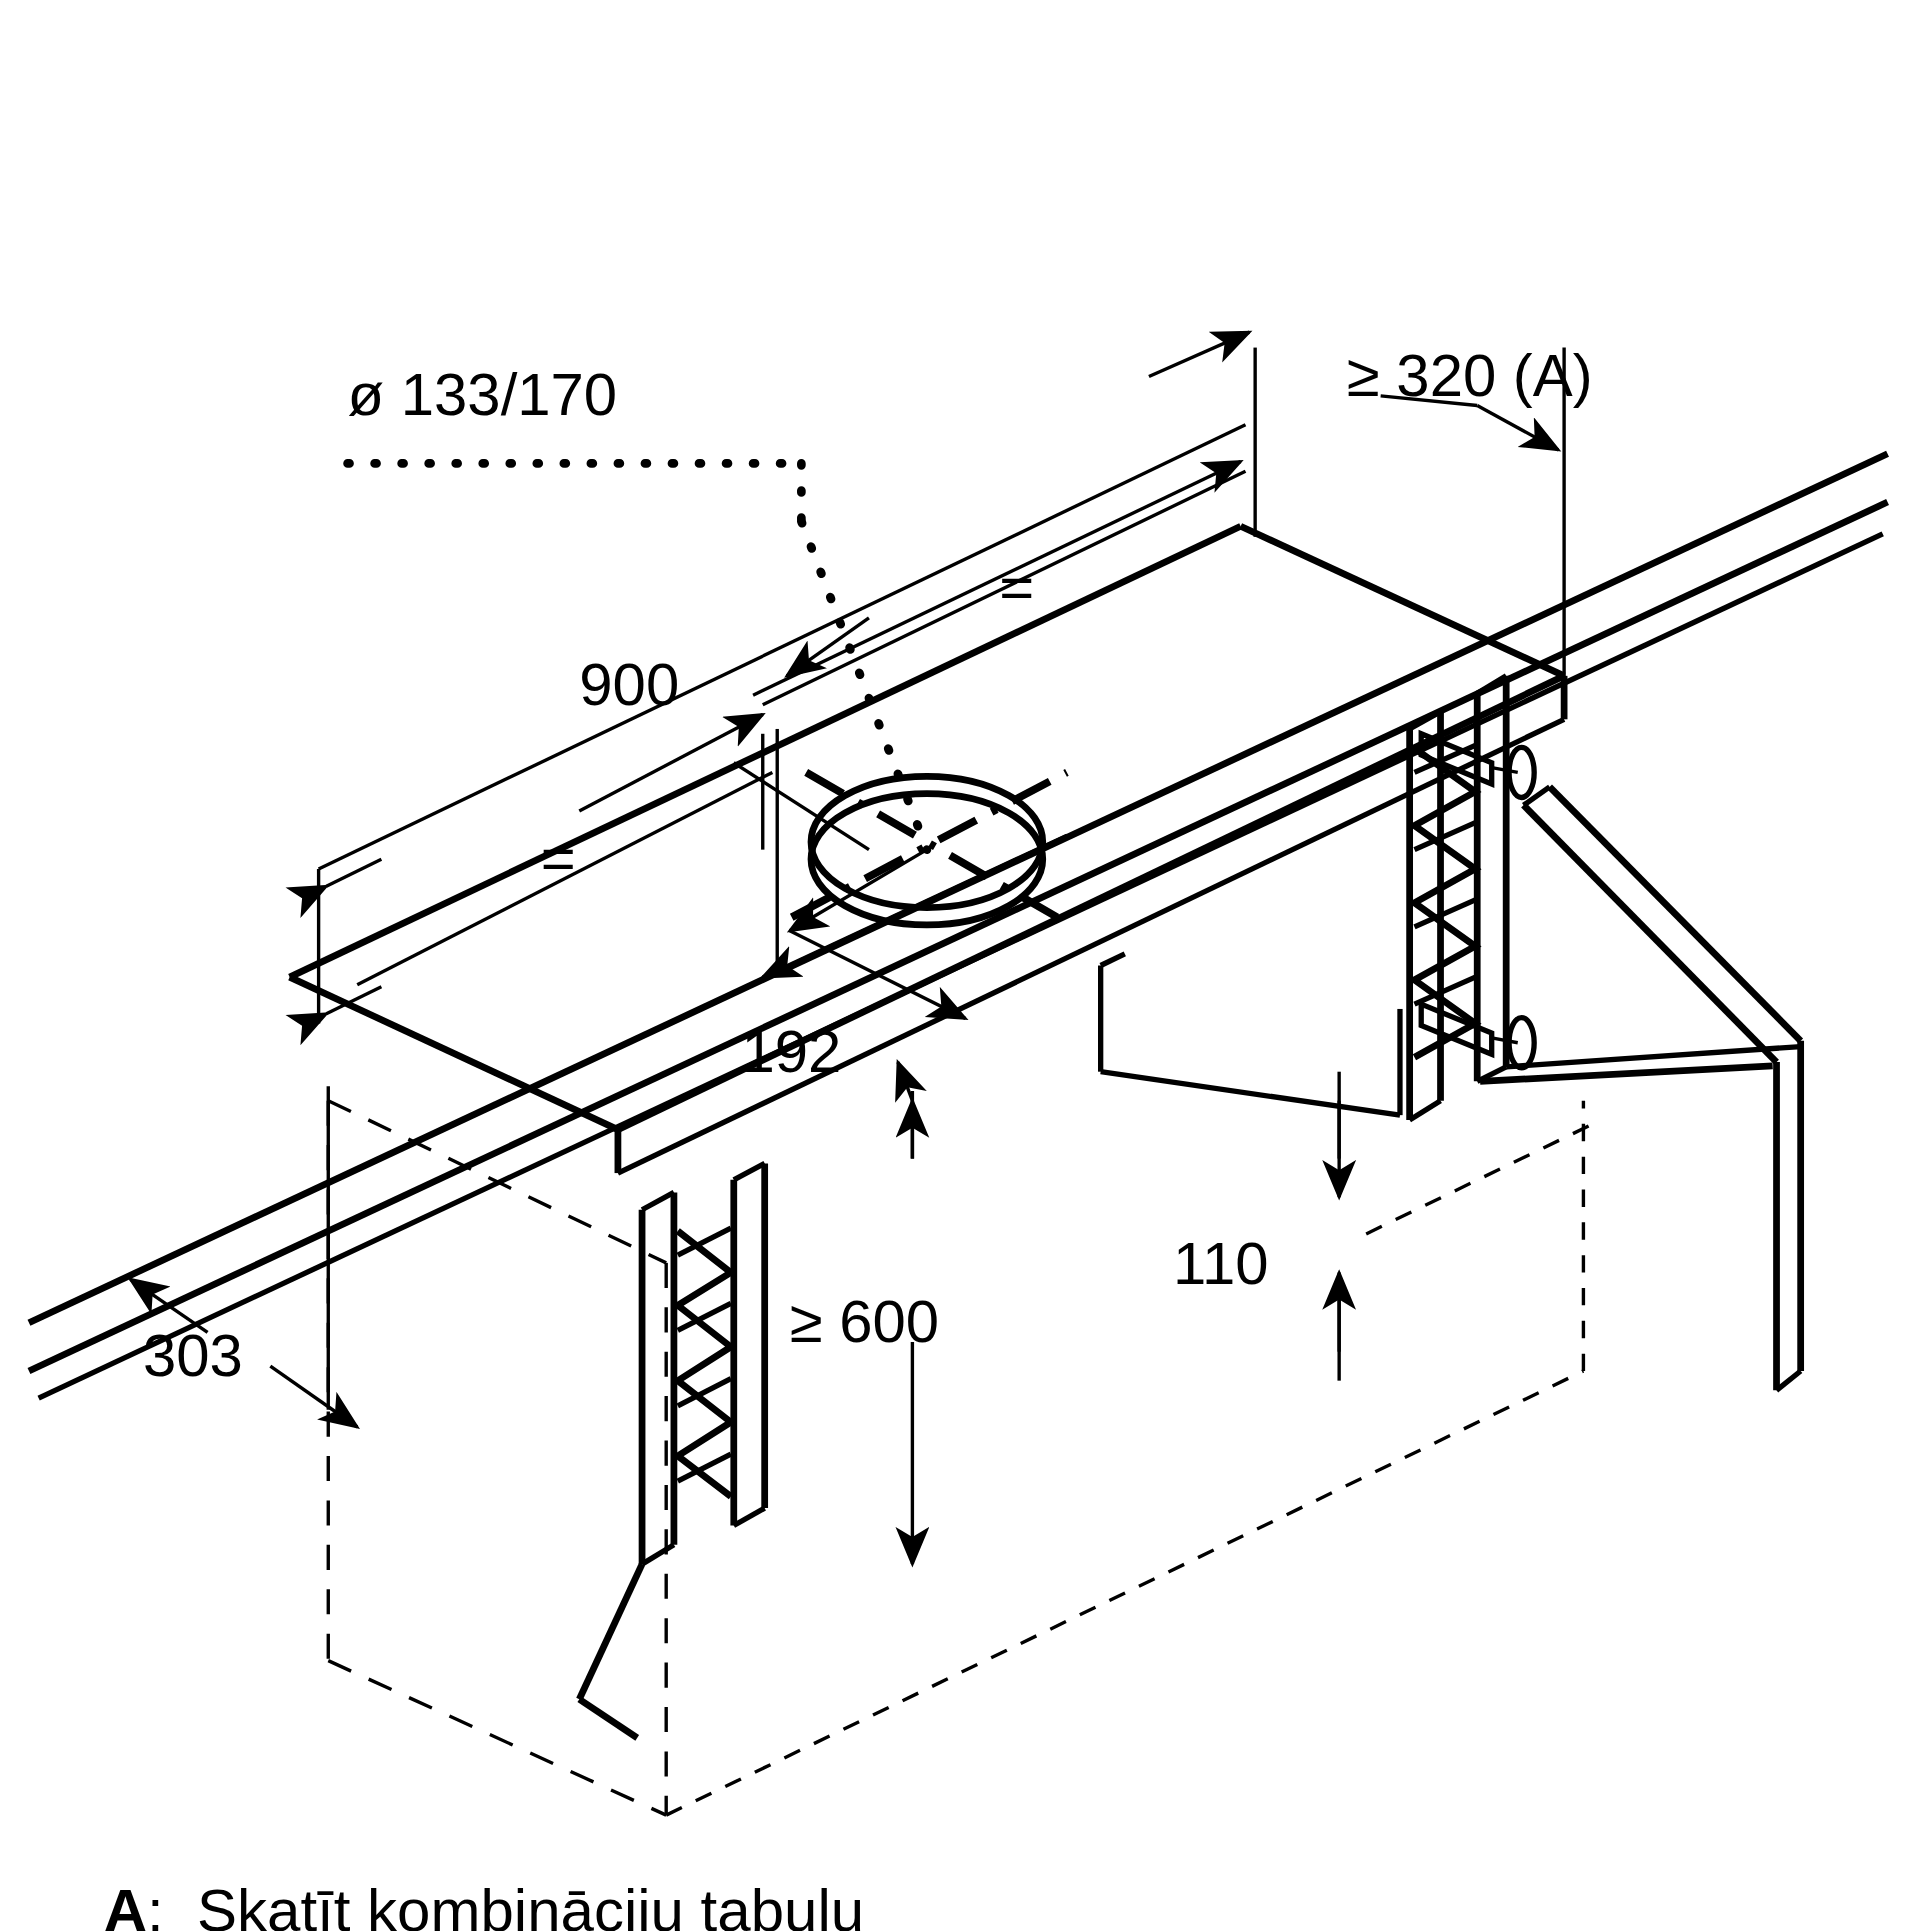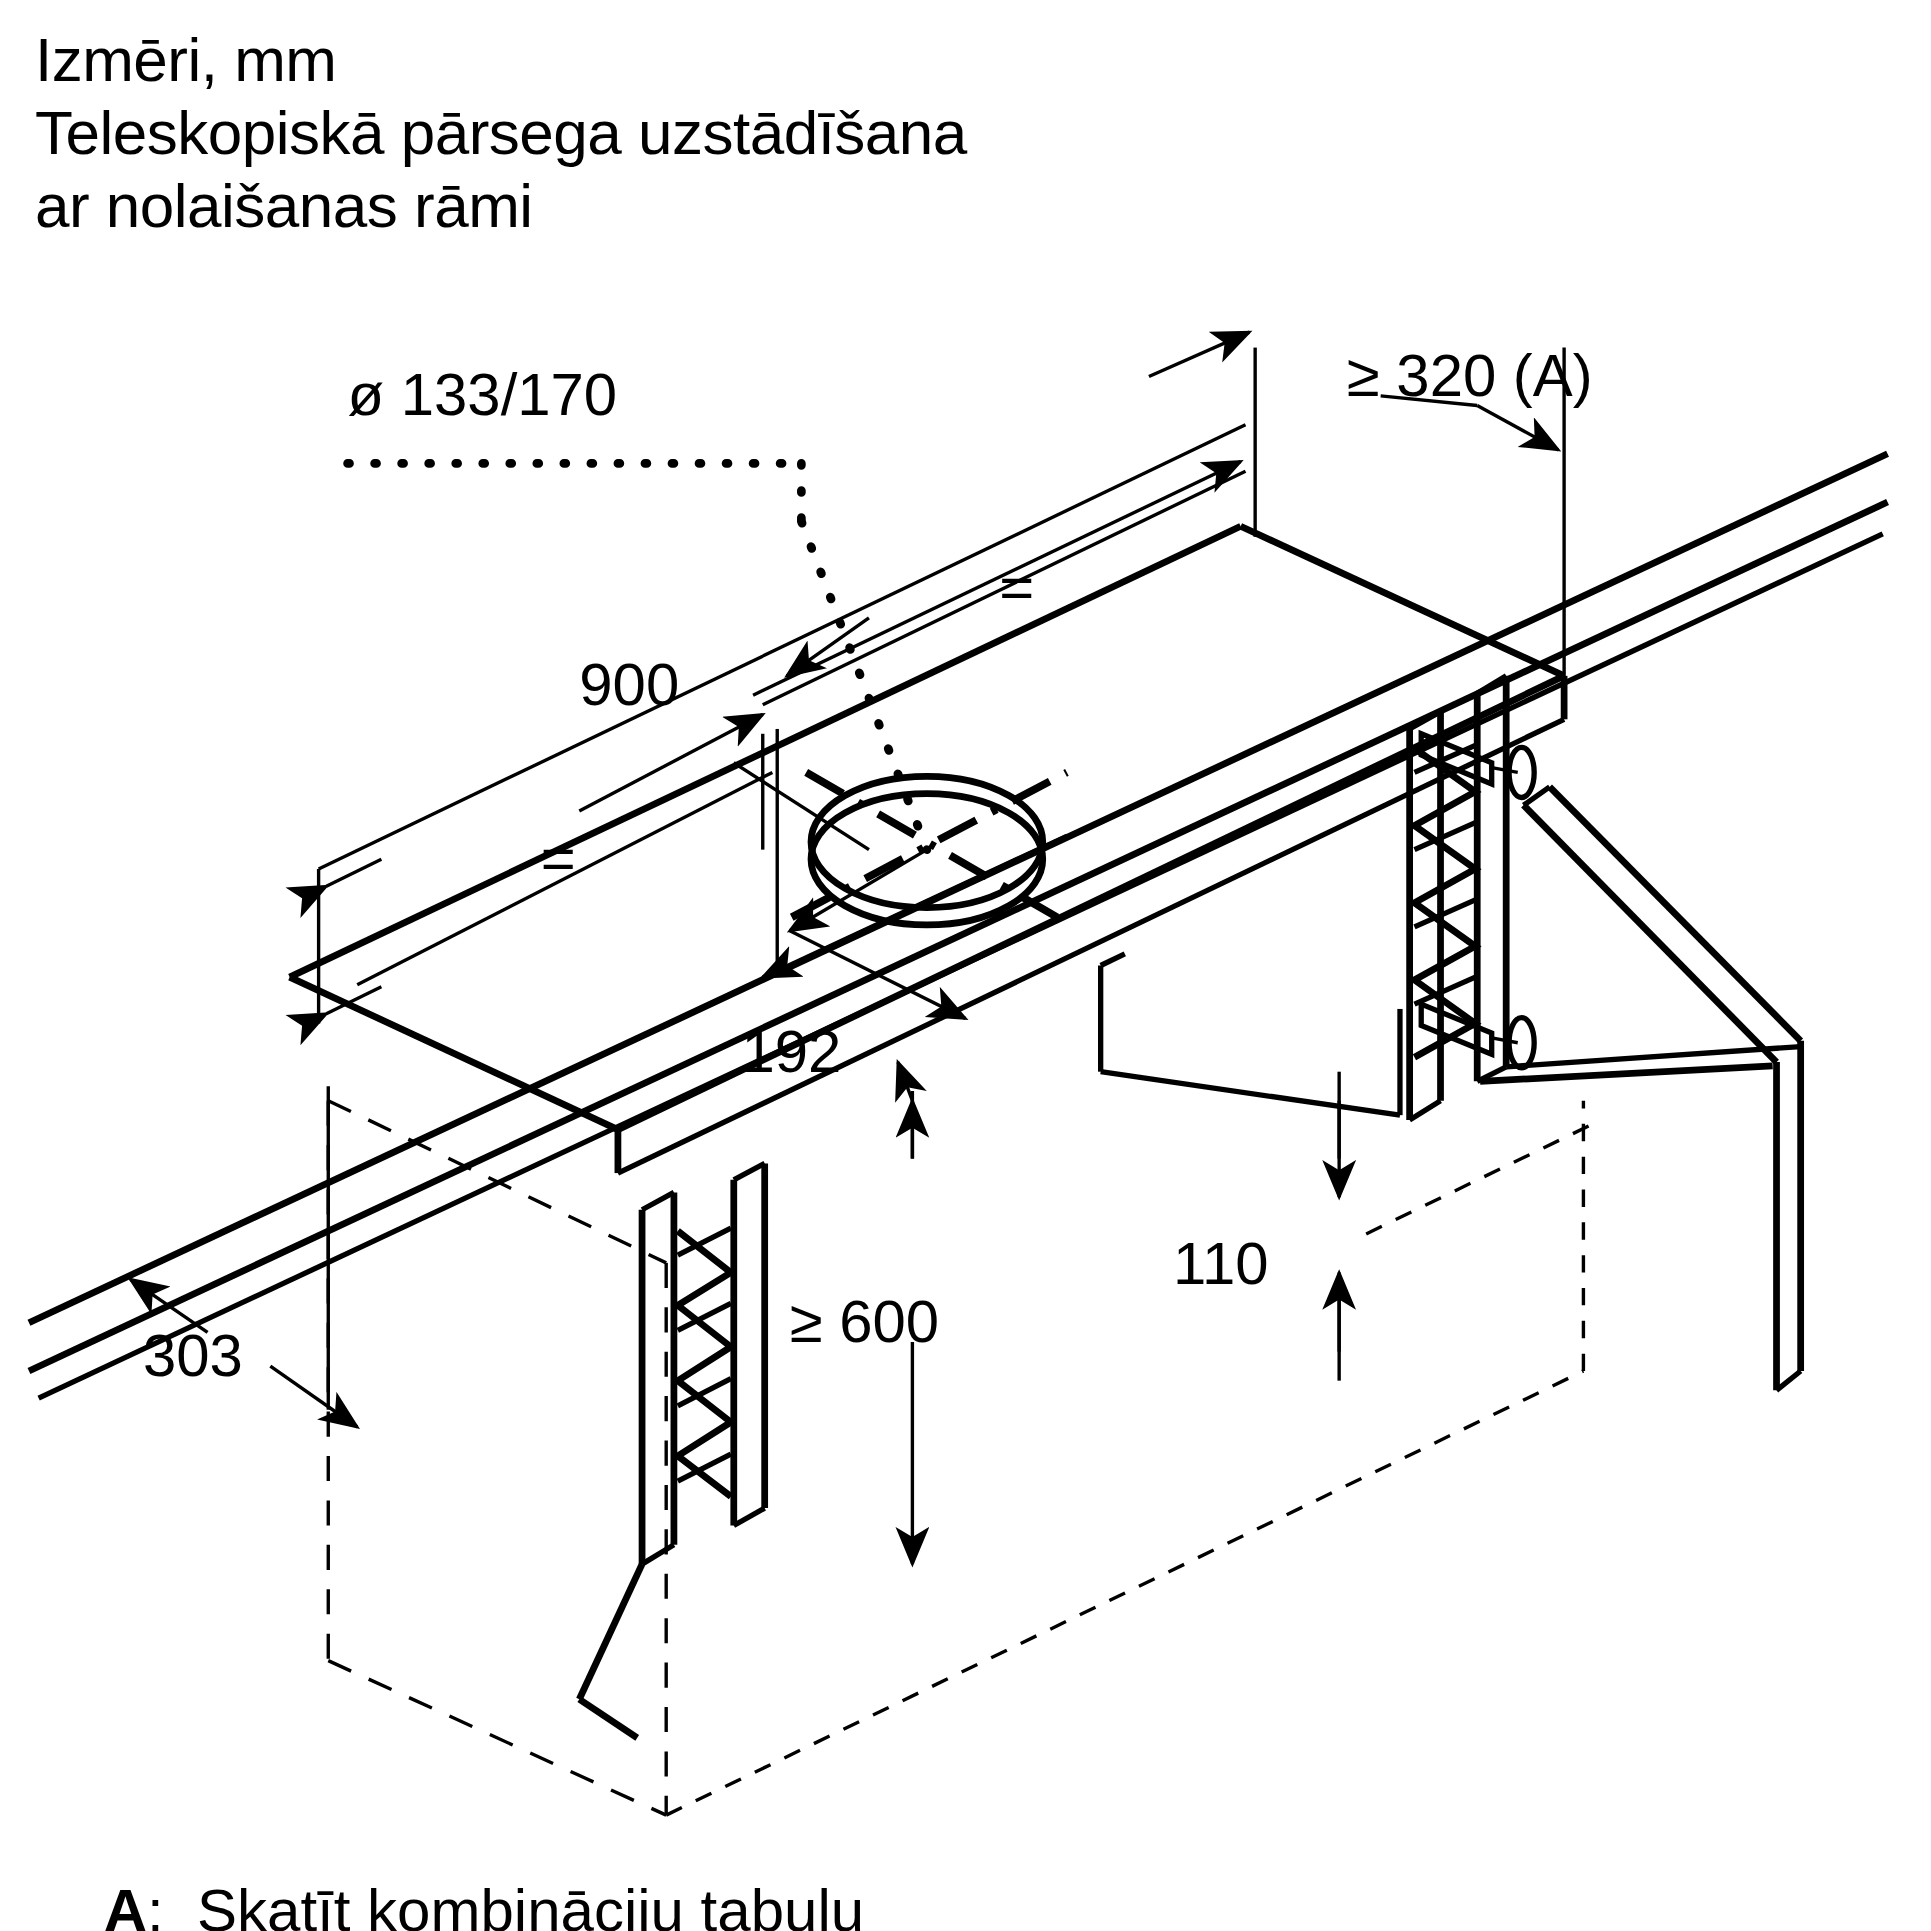--- a/index.html
+++ b/index.html
@@ -55,25 +55,20 @@
     font-size: 62px;
     fill: #000;
   }
   .arrowfill { fill: #000; stroke: none; }
 </style>
 </head>
 <body>
 
 <div id="page">
 
-  <div class="title-block">
-    <span class="title-line">Izmēri, mm</span>
-    <span class="title-line">Teleskopiskā pārsega uzstādīšana</span>
-    <span class="title-line">ar nolaišanas rāmi</span>
-  </div>
 
   <svg class="drawing" viewBox="0 0 2000 2000">
     <defs>
       <marker id="ar" markerWidth="13" markerHeight="13" refX="11" refY="5" orient="auto" markerUnits="strokeWidth">
         <path d="M0,0 L12,5 L0,10 L3,5 z" class="arrowfill"></path>
       </marker>
       <marker id="arS" markerWidth="13" markerHeight="13" refX="1" refY="5" orient="auto" markerUnits="strokeWidth">
         <path d="M12,0 L0,5 L12,10 L9,5 z" class="arrowfill"></path>
       </marker>
     </defs>

